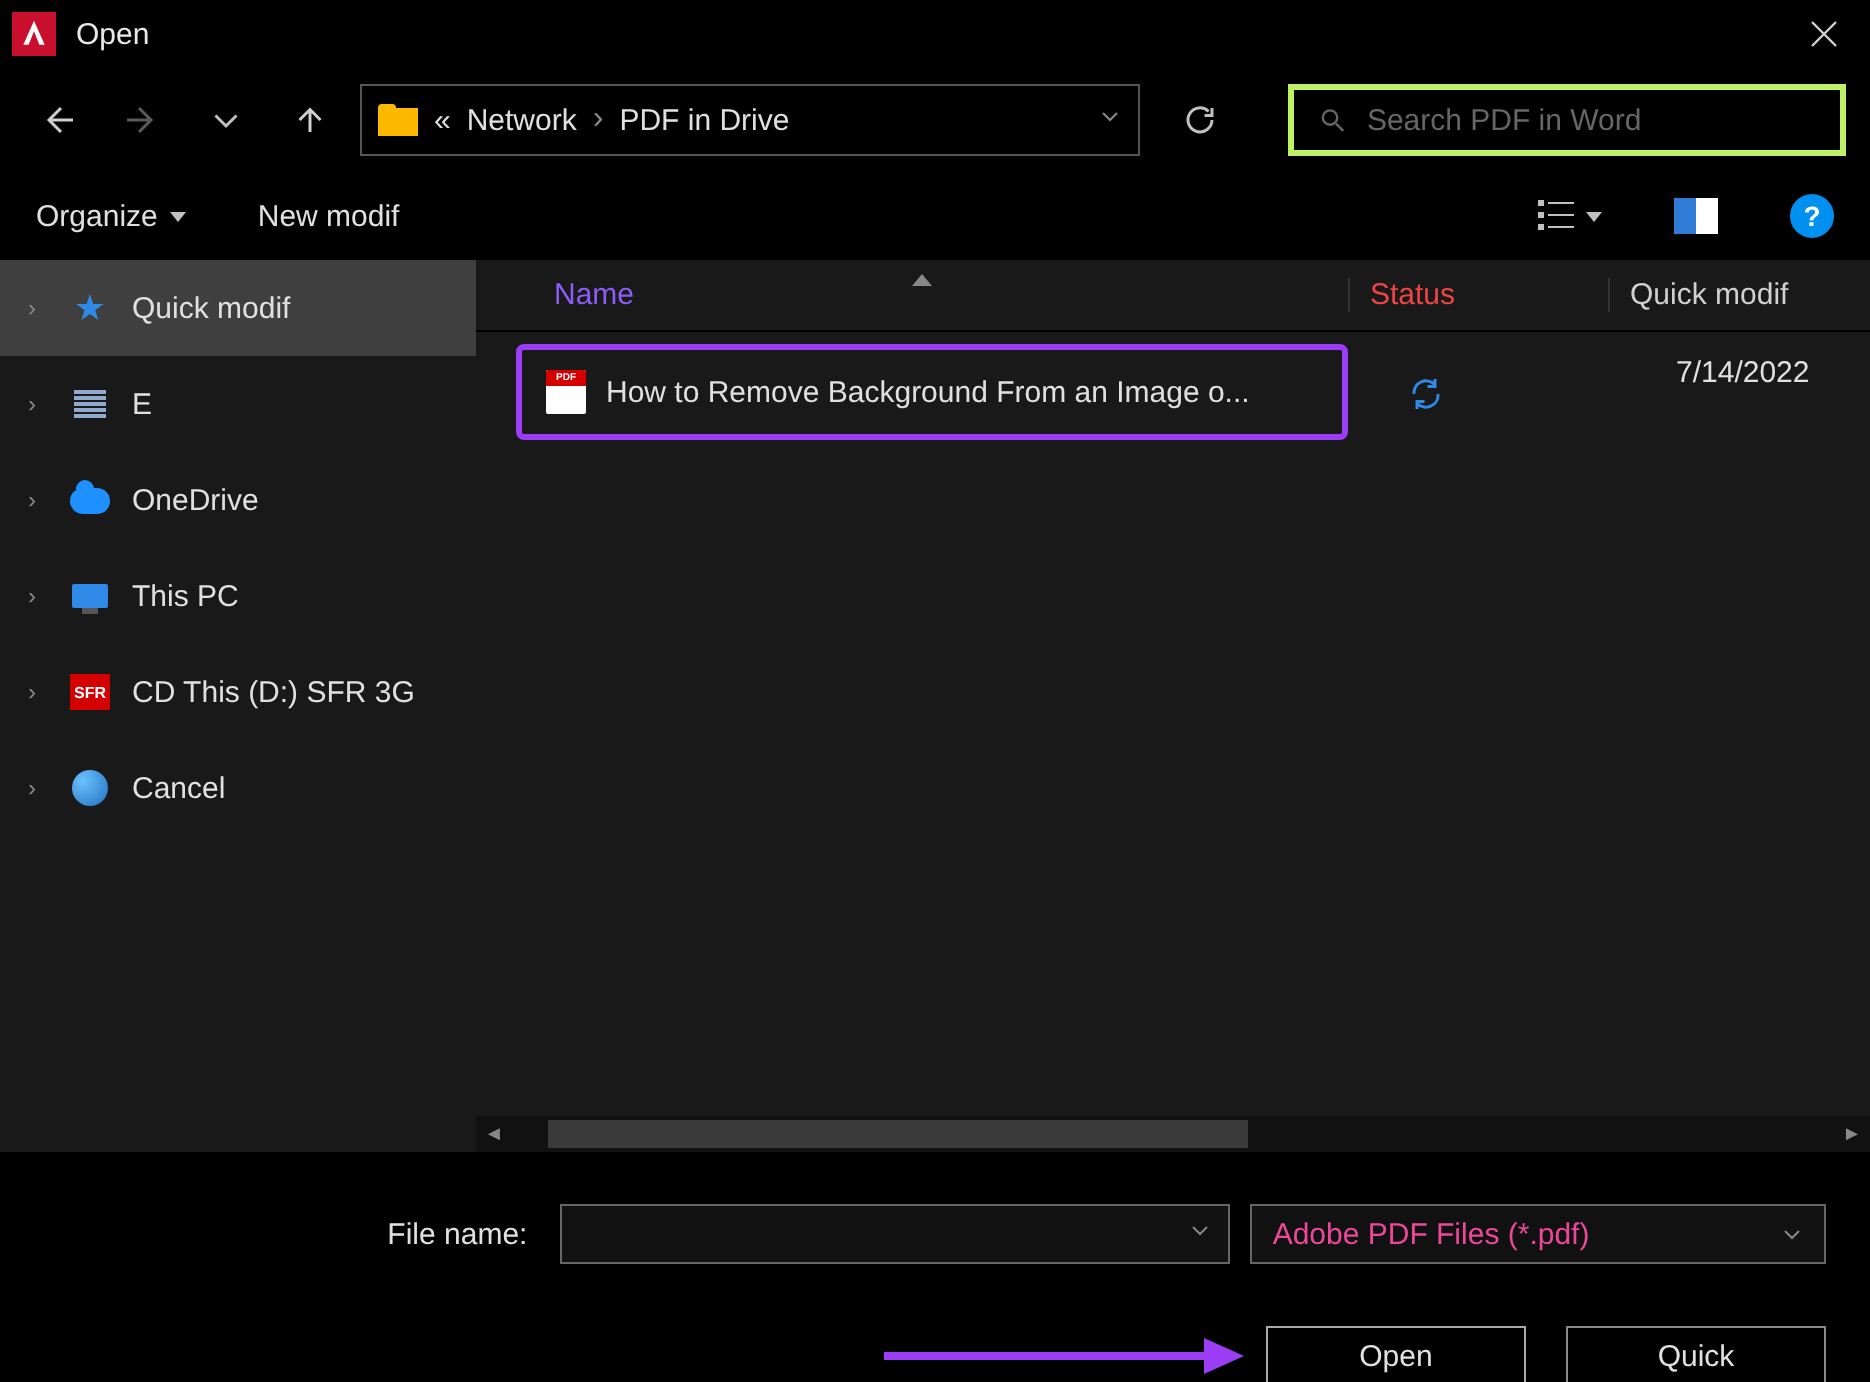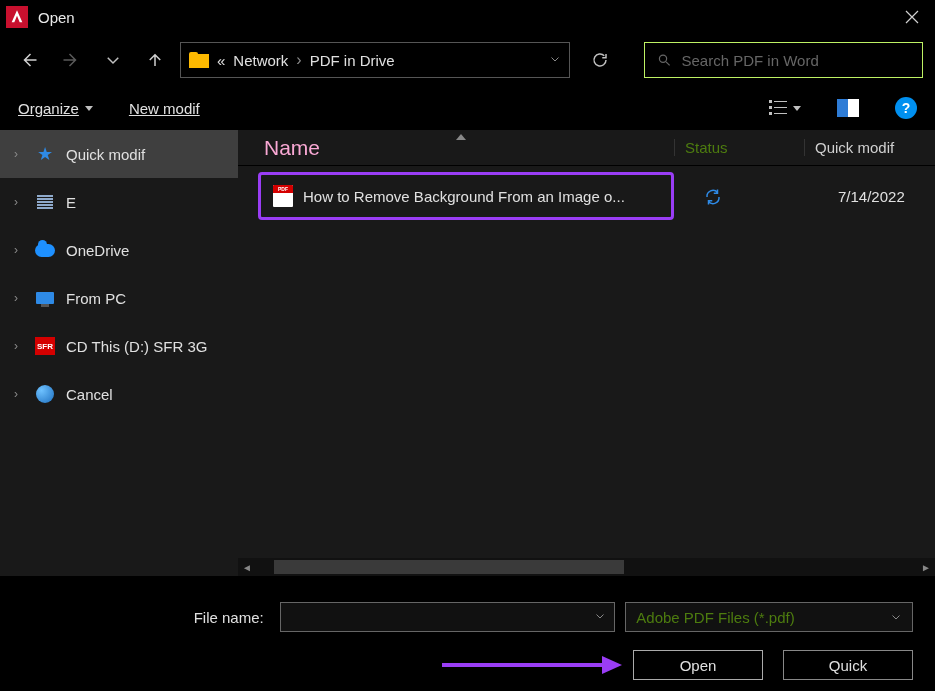--- a/index.html
+++ b/index.html
@@ -20,27 +20,27 @@
   .nav-btn svg { width: 18px; height: 18px; }
   .breadcrumb { flex: 0 0 auto; width: 390px; height: 36px; border: 1px solid #555; display: flex; align-items: center; padding: 0 8px; gap: 8px; color: #e0e0e0; }
   .folder-glyph { width: 20px; height: 16px; position: relative; }
   .folder-glyph::before { content: ""; position: absolute; left: 0; top: 2px; width: 20px; height: 14px; background: #fdb900; border-top-left-radius: 2px; }
   .folder-glyph::after { content: ""; position: absolute; left: 0; top: 0; width: 9px; height: 5px; background: #fdb900; border-top-left-radius: 2px; border-top-right-radius: 2px; }
   .bc-seg { font-size: 15px; color: #e0e0e0; }
   .bc-sep { color: #8a8a8a; }
   .bc-spacer { flex: 1; }
   .bc-drop { color: #8a8a8a; }
   .refresh-btn { width: 36px; height: 36px; display: flex; align-items: center; justify-content: center; color: #c0c0c0; margin-left: 4px; }
-  .searchbox { flex: 1; height: 36px; border: 1px solid #bef264; display: flex; align-items: center; padding: 0 12px; gap: 10px; color: #666; margin-left: 18px; }
+  .searchbox { flex: 1; height: 36px; border: 3px solid #bef264; display: flex; align-items: center; padding: 0 12px; gap: 10px; color: #666; margin-left: 18px; }
   .searchbox input { background: transparent; border: none; outline: none; color: #ccc; font-size: 15px; width: 100%; }
   .searchbox input::placeholder { color: #666; }
 
   
   .toolbar { height: 44px; display: flex; align-items: center; padding: 0 18px; gap: 36px; background: #000; }
-  .org-btn { color: #e0e0e0; font-size: 15px; display: flex; align-items: center; gap: 6px; text-decoration: underline; }
+  .org-btn { color: #e0e0e0; font-size: 15px; display: flex; align-items: center; gap: 6px; }
   .tiny-tri { width: 0; height: 0; border-left: 4px solid transparent; border-right: 4px solid transparent; border-top: 5px solid #c0c0c0; }
   .tool-spacer { flex: 1; }
   .view-btn { display: flex; align-items: center; gap: 6px; color: #c0c0c0; }
   .view-grid { width: 18px; height: 18px; }
   .preview-btn { width: 22px; height: 18px; background: linear-gradient(90deg, #2e7cd6 50%, #fff 50%); }
   .help-btn { width: 22px; height: 22px; border-radius: 50%; background: #0090f0; color: #fff; display: flex; align-items: center; justify-content: center; font-size: 14px; font-weight: bold; }
 
   
   .body-split { display: flex; height: 446px; }
   .sidebar { width: 238px; background: #191919; overflow: hidden; }
@@ -53,46 +53,46 @@
   .drive span{display:block;width:16px;height:2px;background:#8faacc;}
   .od-cloud { width:20px;height:13px;border-radius:7px;background:#1e90ff;position:relative;}
   .od-cloud::before{content:"";position:absolute;left:3px;top:-4px;width:9px;height:9px;border-radius:50%;background:#1e90ff;}
   .pc { width:18px; height:12px; background:#2e8ae6; position:relative; border-radius:1px;}
   .pc::after{content:"";position:absolute;left:5px;top:12px;width:8px;height:3px;background:#555;}
   .sfr { width:20px;height:18px;background:#d40000;color:#fff;font-size:8px;font-weight:bold;display:flex;align-items:center;justify-content:center;}
   .globe { width:18px;height:18px;border-radius:50%;background:radial-gradient(circle at 30% 30%, #6ec1ff, #1e70c0);}
 
   .mainpane { flex: 1; background: #191919; display: flex; flex-direction: column; position: relative; }
   .col-headers { height: 36px; display: flex; align-items: center; border-bottom: 1px solid #000; }
-  .col-name { width: 436px; padding-left: 26px; color: #f9a8d4; font-size: 21px; position: relative; }
-  .col-status { width: 130px; padding-left: 10px; color: #4d7c0f; font-size: 15px; border-left: 1px solid #333; }
+  .col-name { width: 436px; padding-left: 39px; color: #8b5cf6; font-size: 15px; position: relative; }
+  .col-status { width: 130px; padding-left: 10px; color: #ef4444; font-size: 15px; border-left: 1px solid #333; }
   .col-date { flex: 1; padding-left: 10px; color: #d0d0d0; font-size: 15px; border-left: 1px solid #333; white-space: nowrap; overflow: hidden; }
   .sort-caret { position: absolute; left: 50%; top: -2px; width: 0; height: 0; border-left: 5px solid transparent; border-right: 5px solid transparent; border-bottom: 6px solid #888; }
 
   .filelist { flex: 1; position: relative; }
   .file-row { position: absolute; left: 20px; top: 6px; width: 416px; height: 48px; border: 3px solid #9a3df5; border-radius: 4px; display: flex; align-items: center; padding: 14px 12px; gap: 10px; }
   .pdf-icon { width: 20px; height: 22px; background: #fff; position: relative; border-radius: 1px; }
   .pdf-icon::before { content: ""; position: absolute; left: 0; top: 0; width: 100%; height: 8px; background: #d40000; border-top-left-radius: 1px; border-top-right-radius: 1px; }
   .pdf-icon::after { content: "PDF"; position: absolute; left: 0; top: 0; width: 100%; font-size: 5px; color: #fff; text-align: center; line-height: 8px; font-weight: bold; }
   .file-name { font-size: 15px; color: #e0e0e0; white-space: nowrap; overflow: hidden; text-overflow: ellipsis; }
   .file-status { position: absolute; left: 466px; top: 22px; color: #2e8ae6; }
-  .file-date { position: absolute; left: 600px; top: 22px; color: #e0e0e0; font-size: 15px; white-space: nowrap; }
+  .file-date { position: absolute; left: 600px; top: 12px; color: #e0e0e0; font-size: 15px; white-space: nowrap; }
 
   .hscroll { height: 18px; background: #111; display: flex; align-items: center; }
   .hscroll .track { flex: 1; height: 14px; background: #111; position: relative; margin: 0 18px; }
   .hscroll .thumb { position: absolute; left: 0; top: 0; width: 56%; height: 100%; background: #3a3a3a; }
   .hscroll .arrow { width: 18px; height: 18px; display: flex; align-items: center; justify-content: center; color: #888; font-size: 10px; }
 
   
   .footer { padding: 26px 22px 20px 22px; background: #000; position: relative; }
-  .fn-row { display: flex; align-items: center; gap: 10px; margin-bottom: 18px; }
+  .fn-row { display: flex; align-items: center; gap: 10px; margin-bottom: 31px; }
   .fn-label { width: 248px; text-align: right; color: #e0e0e0; font-size: 15px; padding-right: 6px; }
   .fn-input { width: 336px; height: 30px; border: 1px solid #666; background: #111; display: flex; align-items: center; justify-content: flex-end; padding: 0 8px; }
   .fn-input .dd { color: #888; }
-  .ftype { width: 288px; height: 30px; border: 1px solid #666; background: #111; display: flex; align-items: center; padding: 0 10px; color: #4d7c0f; font-size: 15px; justify-content: space-between; }
+  .ftype { width: 288px; height: 30px; border: 1px solid #666; background: #111; display: flex; align-items: center; padding: 0 10px; color: #ec4899; font-size: 15px; justify-content: space-between; }
   .btn-row { display: flex; gap: 20px; justify-content: flex-end; padding-right: 0px; }
   .btn { width: 130px; height: 30px; border: 1px solid #888; display: flex; align-items: center; justify-content: center; color: #e0e0e0; font-size: 15px; }
   .btn.primary { border: 1px solid #aaa; }
   .arrow-annot { position: absolute; left: 442px; bottom: 28px; width: 180px; height: 14px; }
   .arrow-line { position: absolute; left: 0; top: 5px; width: 160px; height: 4px; background: #9a3df5; }
   .arrow-head { position: absolute; right: 0; top: -2px; width: 0; height: 0; border-top: 9px solid transparent; border-bottom: 9px solid transparent; border-left: 20px solid #9a3df5; }
 </style>
 </head>
 <body>
 
@@ -212,21 +212,21 @@
       <span class="side-icon">
           <span class="od-cloud"></span>
         </span>
       <span>OneDrive</span>
     </div>
     <div class="side-item">
       <span class="side-chev">›</span>
       <span class="side-icon">
           <span class="pc"></span>
         </span>
-      <span>From PC</span>
+      <span>This PC</span>
     </div>
     <div class="side-item">
       <span class="side-chev">›</span>
       <span class="side-icon">
           <span class="sfr">SFR</span>
         </span>
       <span>CD This (D:) SFR 3G</span>
     </div>
     <div class="side-item">
       <span class="side-chev">›</span>

